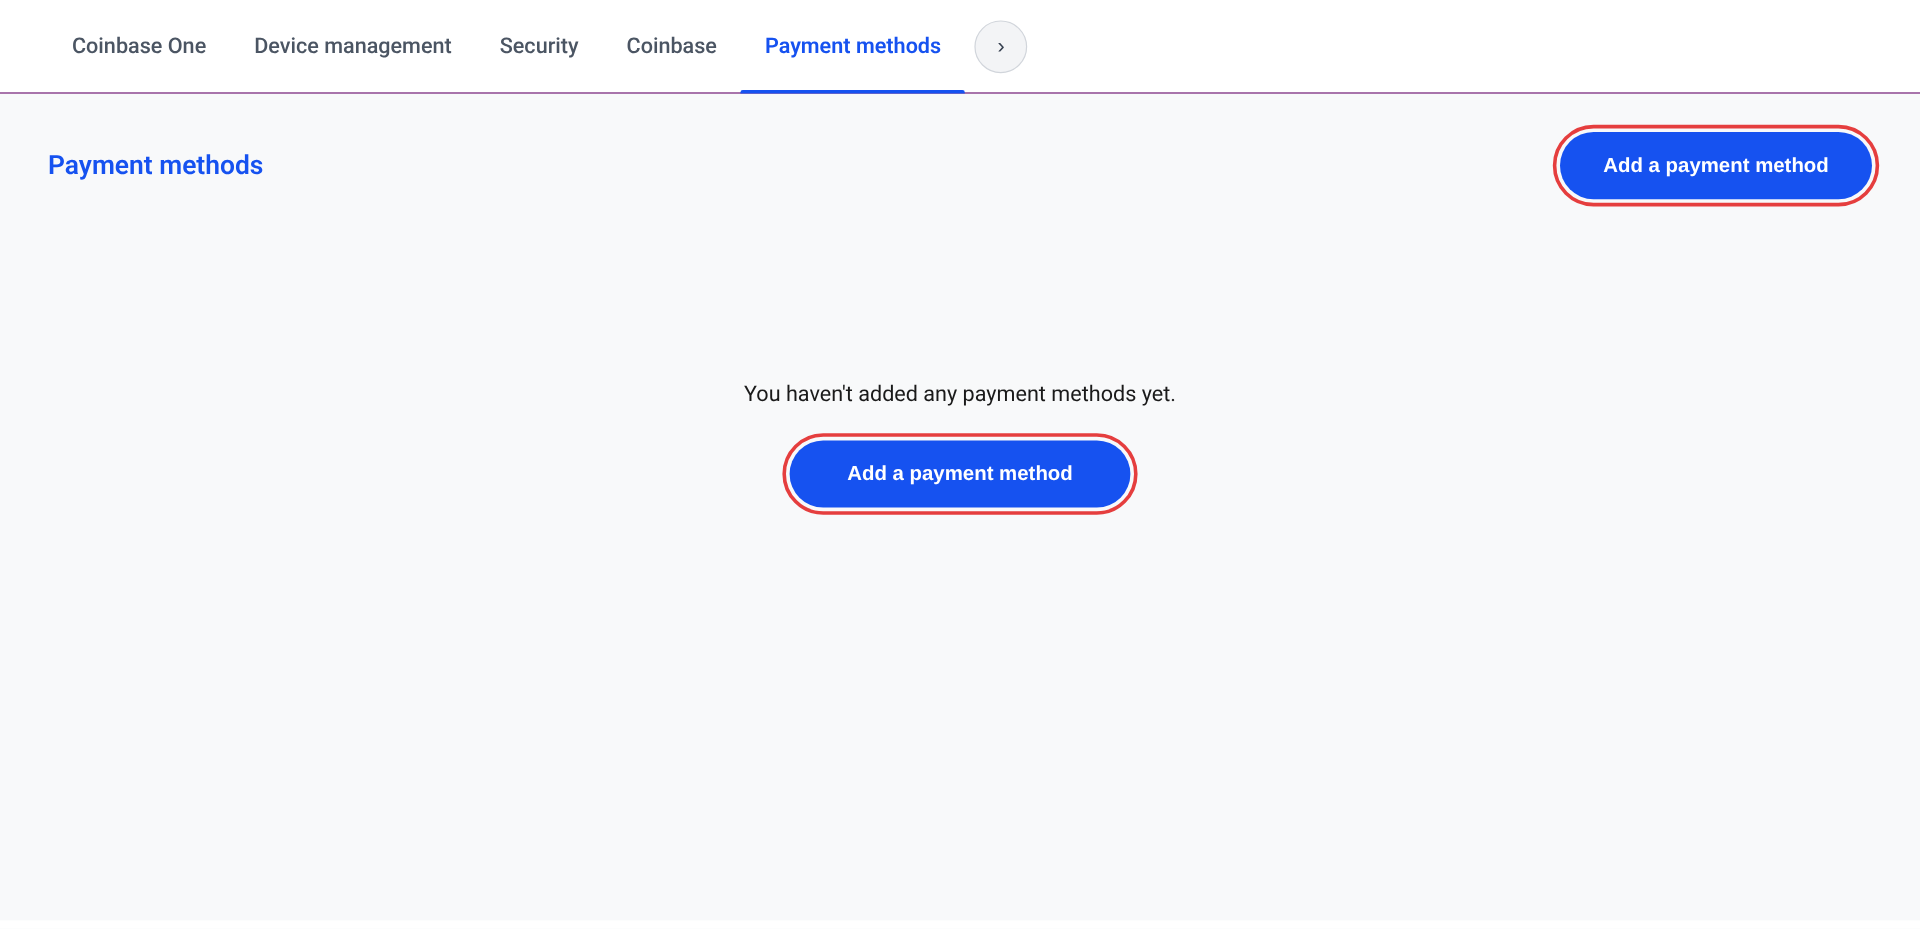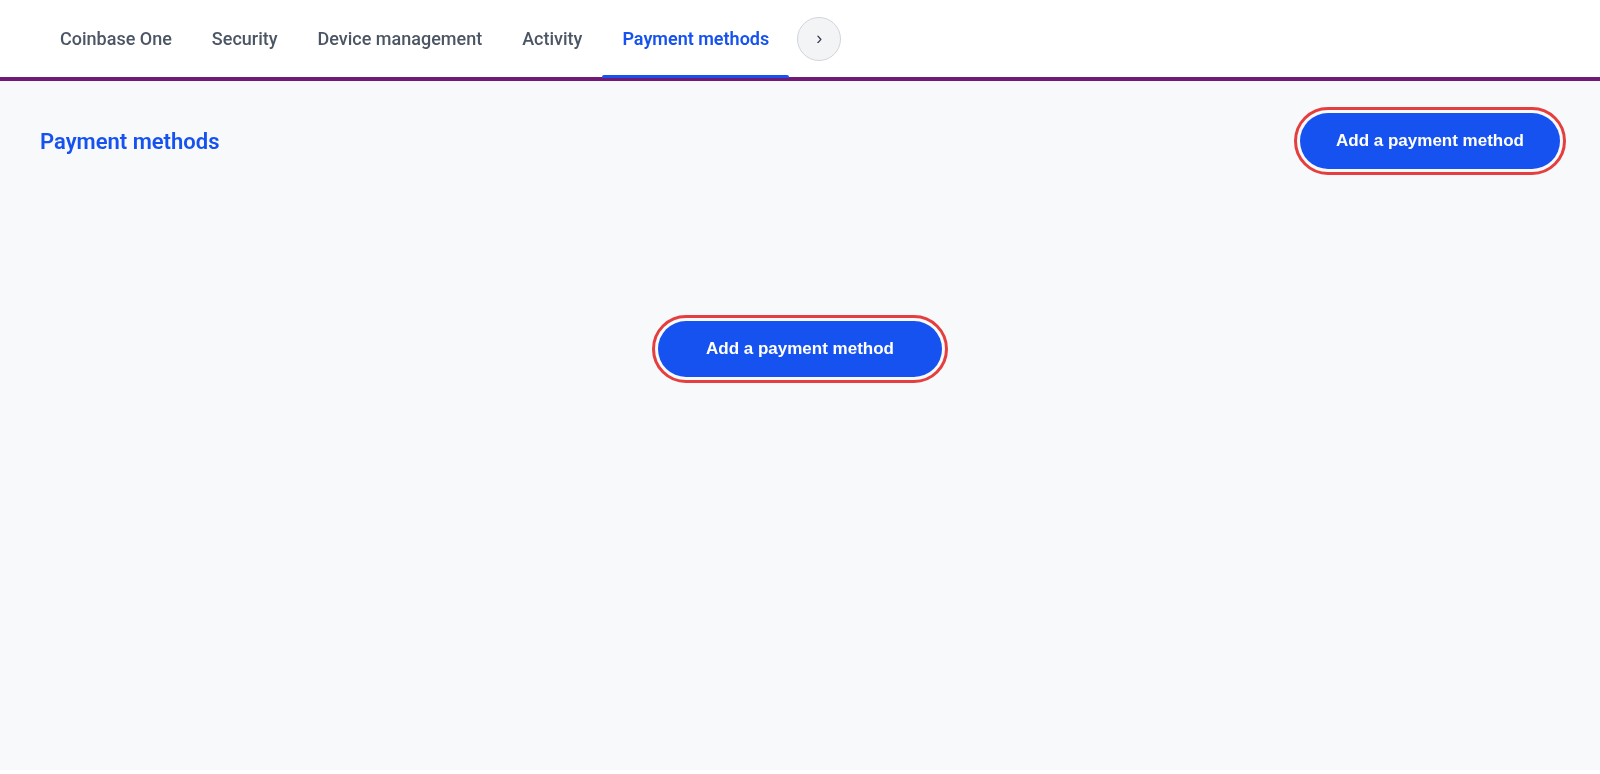--- a/index.html
+++ b/index.html
@@ -17,21 +17,21 @@
 
     .page-wrapper {
       background-color: #ffffff;
       min-height: 774px;
     }
 
     
     .nav-bar {
       display: flex;
       align-items: center;
-      border-bottom: 4px solid #701a75;
+      border-bottom: 1px solid #701a75;
       padding: 0 40px;
       background-color: #ffffff;
       position: relative;
     }
 
     .nav-tab {
       padding: 28px 20px;
       font-size: 18px;
       font-weight: 500;
       color: #4b5563;
@@ -133,33 +133,34 @@
       outline-offset: 3px;
     }
   </style>
 </head>
 <body>
 
 <div class="page-wrapper">
 
   <nav class="nav-bar">
     <a class="nav-tab">Coinbase One</a>
+    <a class="nav-tab">Device management</a>
     <a class="nav-tab">Security</a>
-    <a class="nav-tab">Device management</a>
-    <a class="nav-tab">Activity</a>
+    <a class="nav-tab">Coinbase</a>
     <a class="nav-tab active">Payment methods</a>
     <button class="nav-more-btn">›</button>
   </nav>
 
   <main class="main-content">
 
     <div class="content-header">
       <h1 class="page-title">Payment methods</h1>
       <button class="add-payment-btn-top">Add a payment method</button>
     </div>
 
     <div class="empty-state">
+      <p class="empty-state-text">You haven't added any payment methods yet.</p>
       <button class="add-payment-btn-center">Add a payment method</button>
     </div>
 
   </main>
 
 </div>
 
 </body></html>

